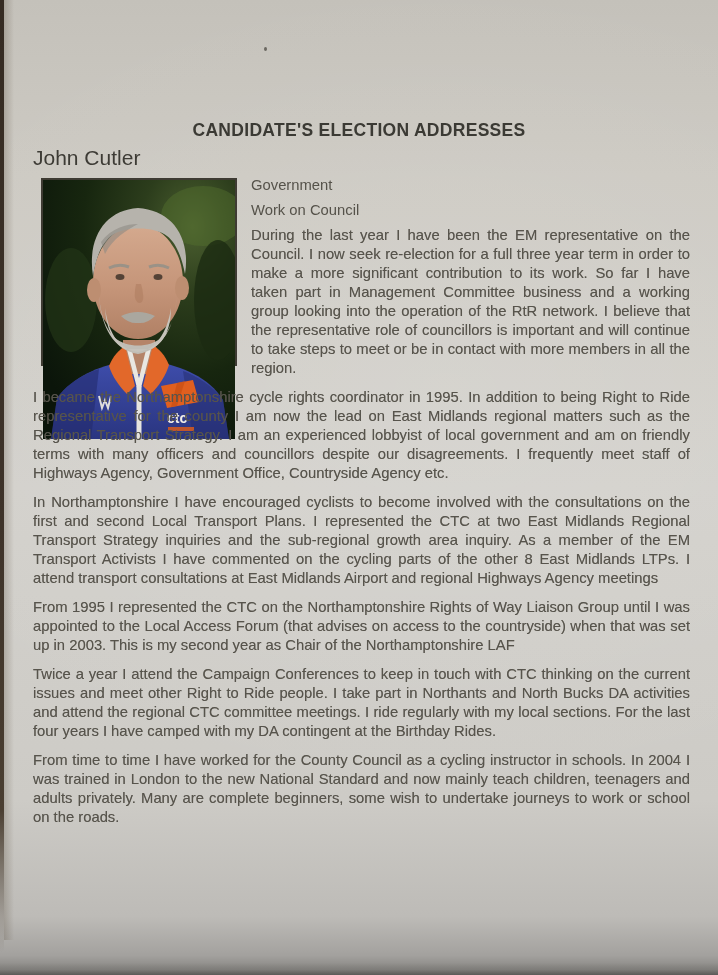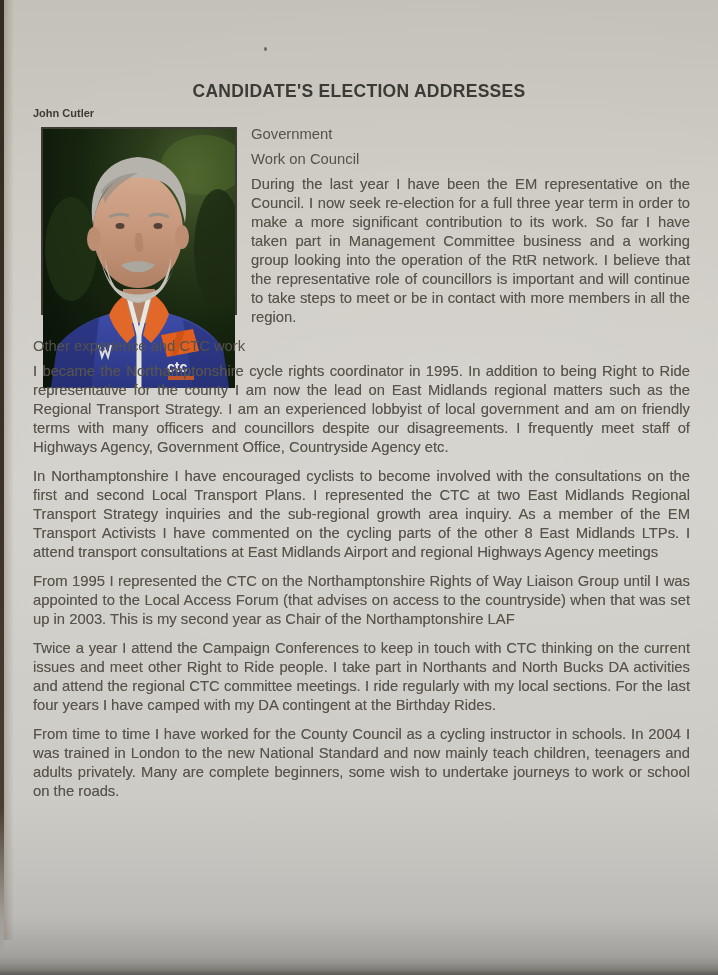--- a/index.html
+++ b/index.html
@@ -24,29 +24,29 @@
   }
   .bottom-edge{
     position:absolute;left:0;bottom:0;width:718px;height:12px;
     background:linear-gradient(180deg, rgba(110,108,104,0) 0%, rgba(110,108,104,0.35) 55%, rgba(80,79,77,0.75) 100%);
   }
   .speck{
     position:absolute;left:264px;top:47px;width:3px;height:4px;
     background:#6b6861;border-radius:50%;
   }
   .title{
-    margin:0;padding-top:81px;
+    margin:0;padding-top:120px;
     text-align:center;
     font-size:17.5px;font-weight:bold;
     letter-spacing:0.3px;
     color:#3b3a34;
   }
   .name{
     margin:5px 28px 0 33px;
-    font-size:11px;font-weight:bold;
+    font-size:21px;font-weight:normal;
     color:#3d3b35;
   }
   .content{
     margin:3px 28px 0 33px;
     font-size:14.8px;line-height:19px;
   }
   .photo-frame{
     float:left;
     width:196px;height:188px;
     margin:2px 14px 3px 8px;
@@ -144,21 +144,20 @@
         <path d="M62 128 C66 156 78 170 95 172 C112 170 124 154 128 128 C128 150 120 164 108 169 L82 169 C70 163 63 148 62 128 Z" fill="#c6c3bb"></path>
         <path d="M78 136 Q95 128 112 136 Q104 144 95 143 Q86 144 78 136 Z" fill="#aaa79f"></path>
       </svg>
     </div>
 
     <div class="sec-h">Government</div>
 
     <div class="sec-h">Work on Council</div>
     <p class="body">During the last year I have been the EM representative on the Council.  I now seek re-election for a full three year term in order to make a more significant contribution to its work.  So far I have taken part in Management Committee business and a working group looking into the operation of the RtR network.  I believe that the representative role of councillors is important and will continue to take steps to meet or be in contact with more members in all the region.</p>
 
-    <div class="sec-h">Other experience and CTC work</div>
     <p class="body">I became the Northamptonshire cycle rights coordinator in 1995.  In addition to being Right to Ride representative for the county I am now the lead on East Midlands regional matters such as the Regional Transport Strategy.  I am an experienced lobbyist of local government and am on friendly terms with many officers and councillors despite our disagreements.  I frequently meet staff of Highways Agency, Government Office, Countryside Agency etc.</p>
     <p class="body">In Northamptonshire I have encouraged cyclists to become involved with the consultations on the first and second Local Transport Plans.  I represented the CTC at two East Midlands Regional Transport Strategy inquiries and the sub-regional growth area inquiry.  As a member of the EM Transport Activists I have commented on the cycling parts of the other 8 East Midlands LTPs.  I attend transport consultations at East Midlands Airport and regional Highways Agency meetings</p>
     <p class="body">From 1995 I represented the CTC on the Northamptonshire Rights of Way Liaison Group until I was appointed to the Local Access Forum (that advises on access to the countryside) when that was set up in 2003.  This is my second year as Chair of the Northamptonshire LAF</p>
     <p class="body">Twice a year I attend the Campaign Conferences to keep in touch with CTC thinking on the current issues and meet other Right to Ride people.  I take part in Northants and North Bucks DA activities and attend the regional CTC committee meetings.  I ride regularly with my local sections.  For the last four years I have camped with my DA contingent at the Birthday Rides.</p>
     <p class="body">From time to time I have worked for the County Council as a cycling instructor in schools.  In 2004 I was trained in London to the new National Standard and now mainly teach children, teenagers and adults privately.  Many are complete beginners, some wish to undertake journeys to work or school on the roads.</p>
   </div>
 
   <div class="bottom-edge"></div>
 </div>
 

